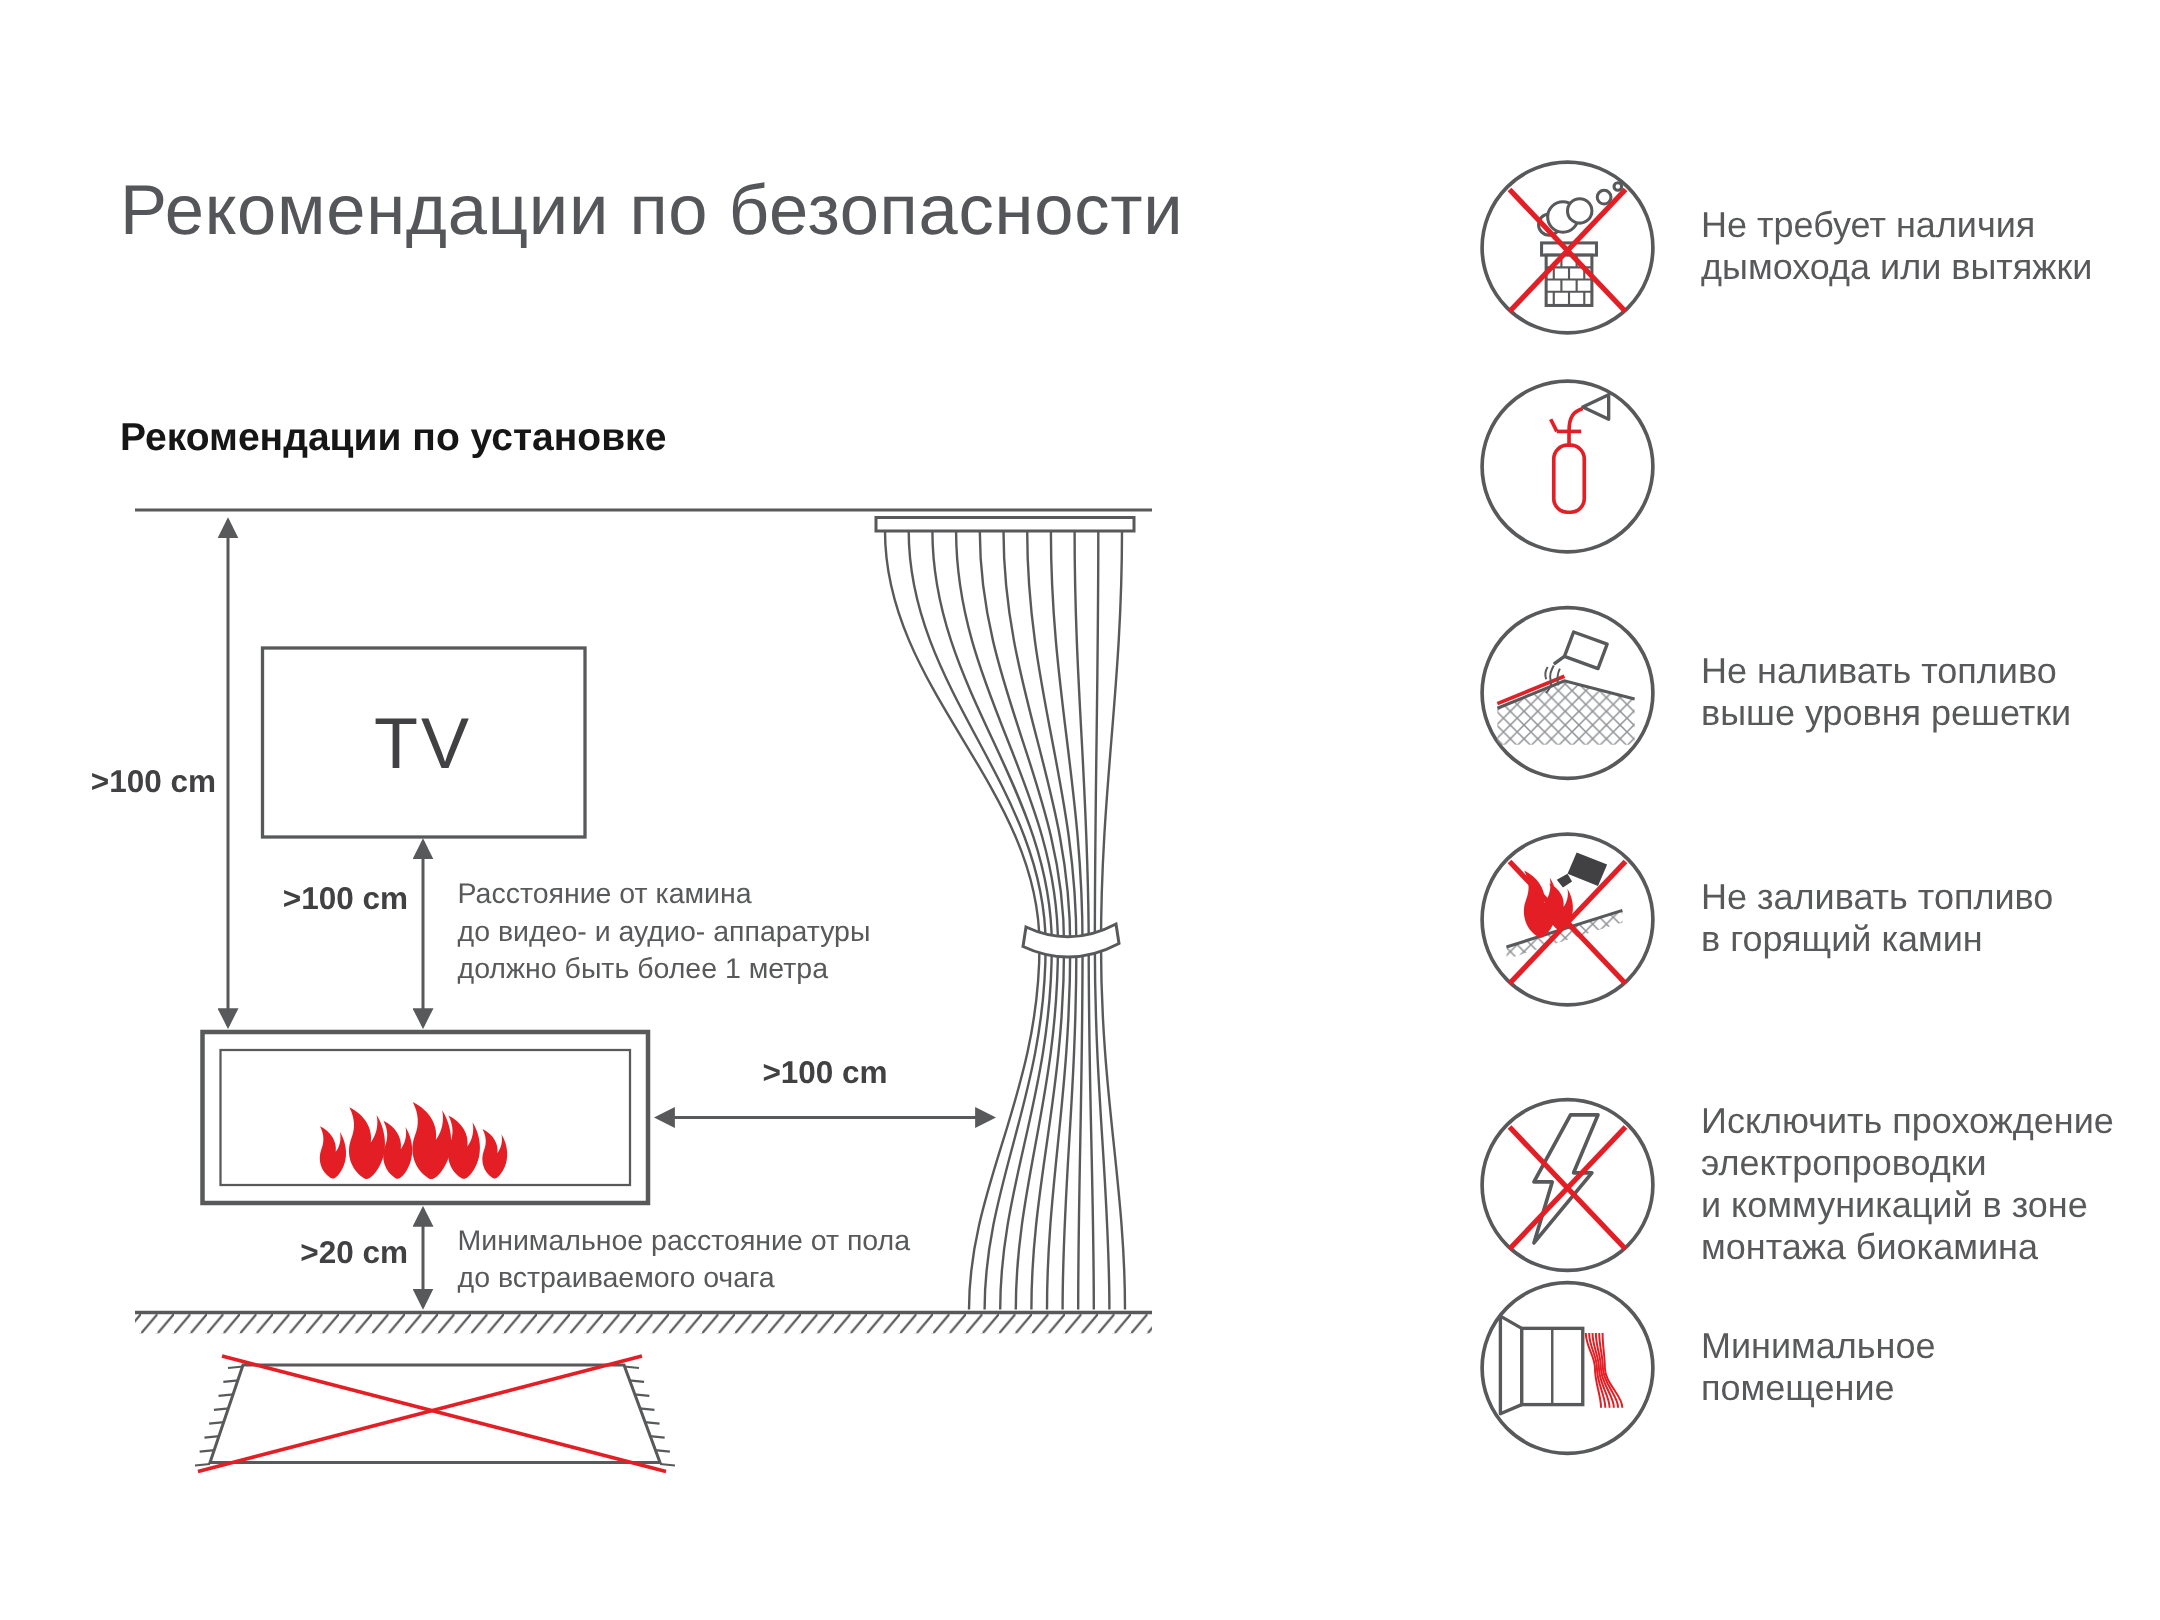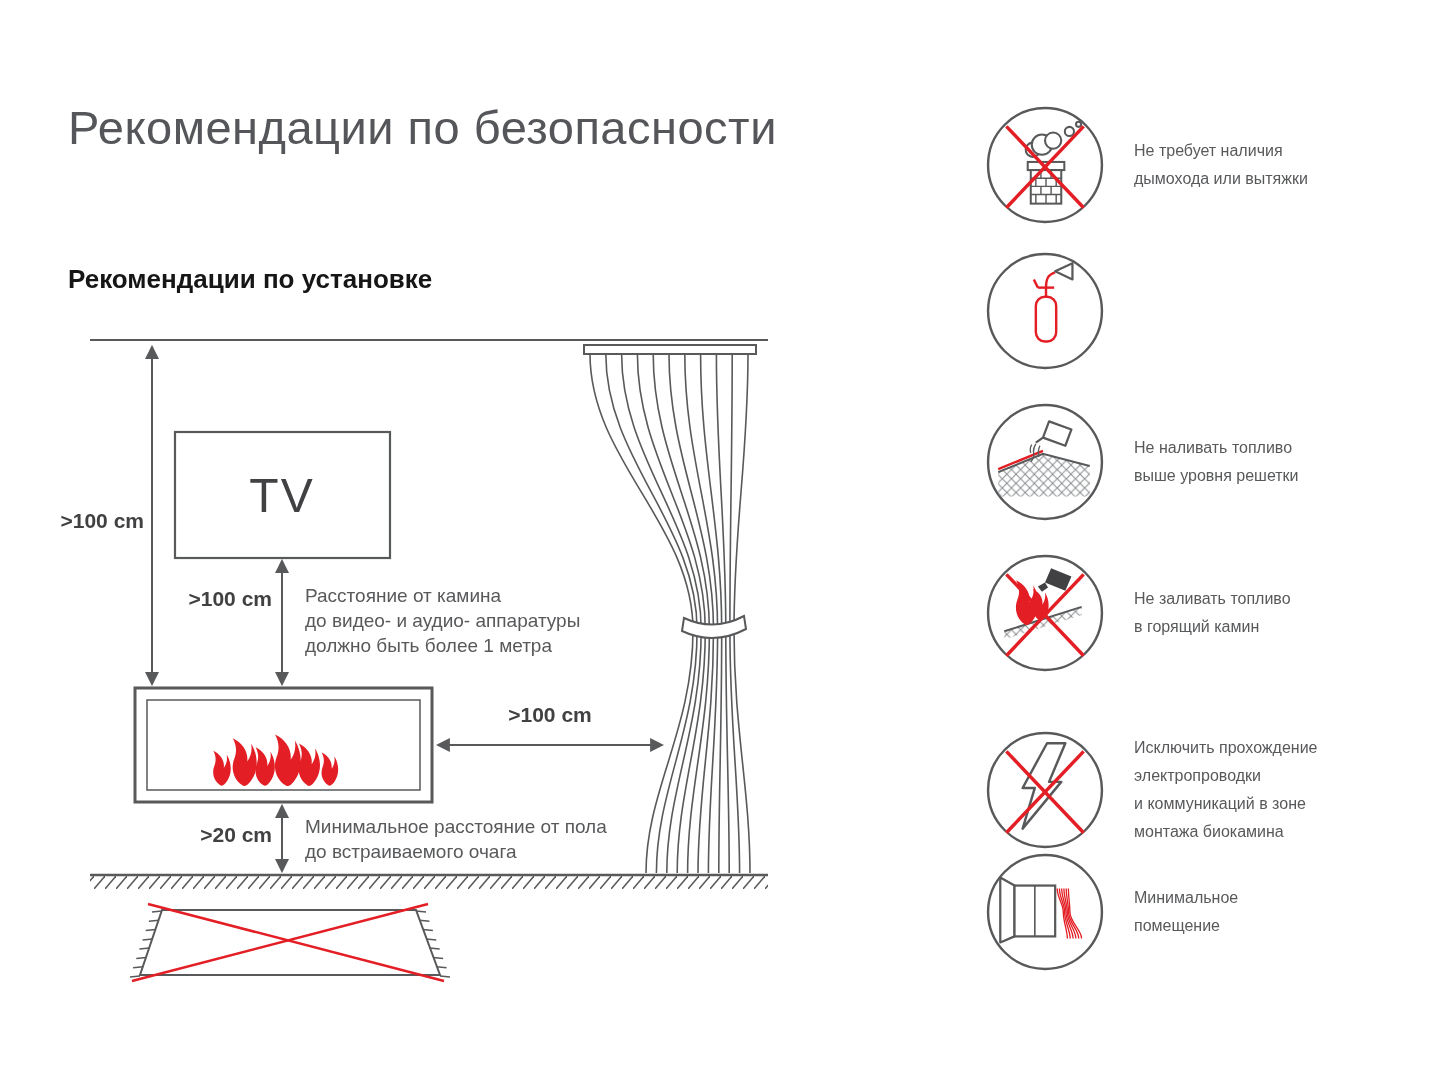--- a/index.html
+++ b/index.html
@@ -1,27 +1,27 @@
 <!DOCTYPE html>
 <html><head>
 <meta charset="utf-8">
 <style>
   html,body{margin:0;padding:0;background:#fff;}
   .canvas{position:relative;width:1440px;height:1080px;background:#ffffff;overflow:hidden;
           font-family:"Liberation Sans",sans-serif;color:#58595B;}
-  .title{position:absolute;left:64px;top:96px;font-size:47px;font-weight:400;color:#55565A;margin:4px;letter-spacing:0.5px;}
-  .subtitle{position:absolute;left:64px;top:260px;font-size:26px;font-weight:700;color:#161616;margin:4px;}
+  .title{position:absolute;left:64px;top:96px;font-size:47px;font-weight:400;color:#55565A;margin:16px;letter-spacing:0.5px;}
+  .subtitle{position:absolute;left:64px;top:260px;font-size:26px;font-weight:700;color:#161616;margin:16px;}
   .diagram{position:absolute;left:50px;top:330px;}
   svg{font-family:"Liberation Sans",sans-serif;}
   .dim{font-size:21px;font-weight:700;fill:#414042;}
   .note{font-size:19px;fill:#58595B;}
   .tvlabel{font-size:48px;fill:#414042;letter-spacing:2px;}
   .safety-item{position:absolute;left:984px;display:flex;align-items:center;gap:28px;height:124px;}
   .safety-icon{width:122px;height:122px;flex:0 0 auto;}
-  .safety-text{font-size:16px;line-height:28px;color:#58595B;}
+  .safety-text{font-size:24px;line-height:28px;color:#58595B;}
   .safety-text span{display:block;}
 </style>
 </head>
 <body>
 
 <div class="canvas">
 
   <h1 class="title">Рекомендации по безопасности</h1>
   <h2 class="subtitle">Рекомендации по установке</h2>
 

